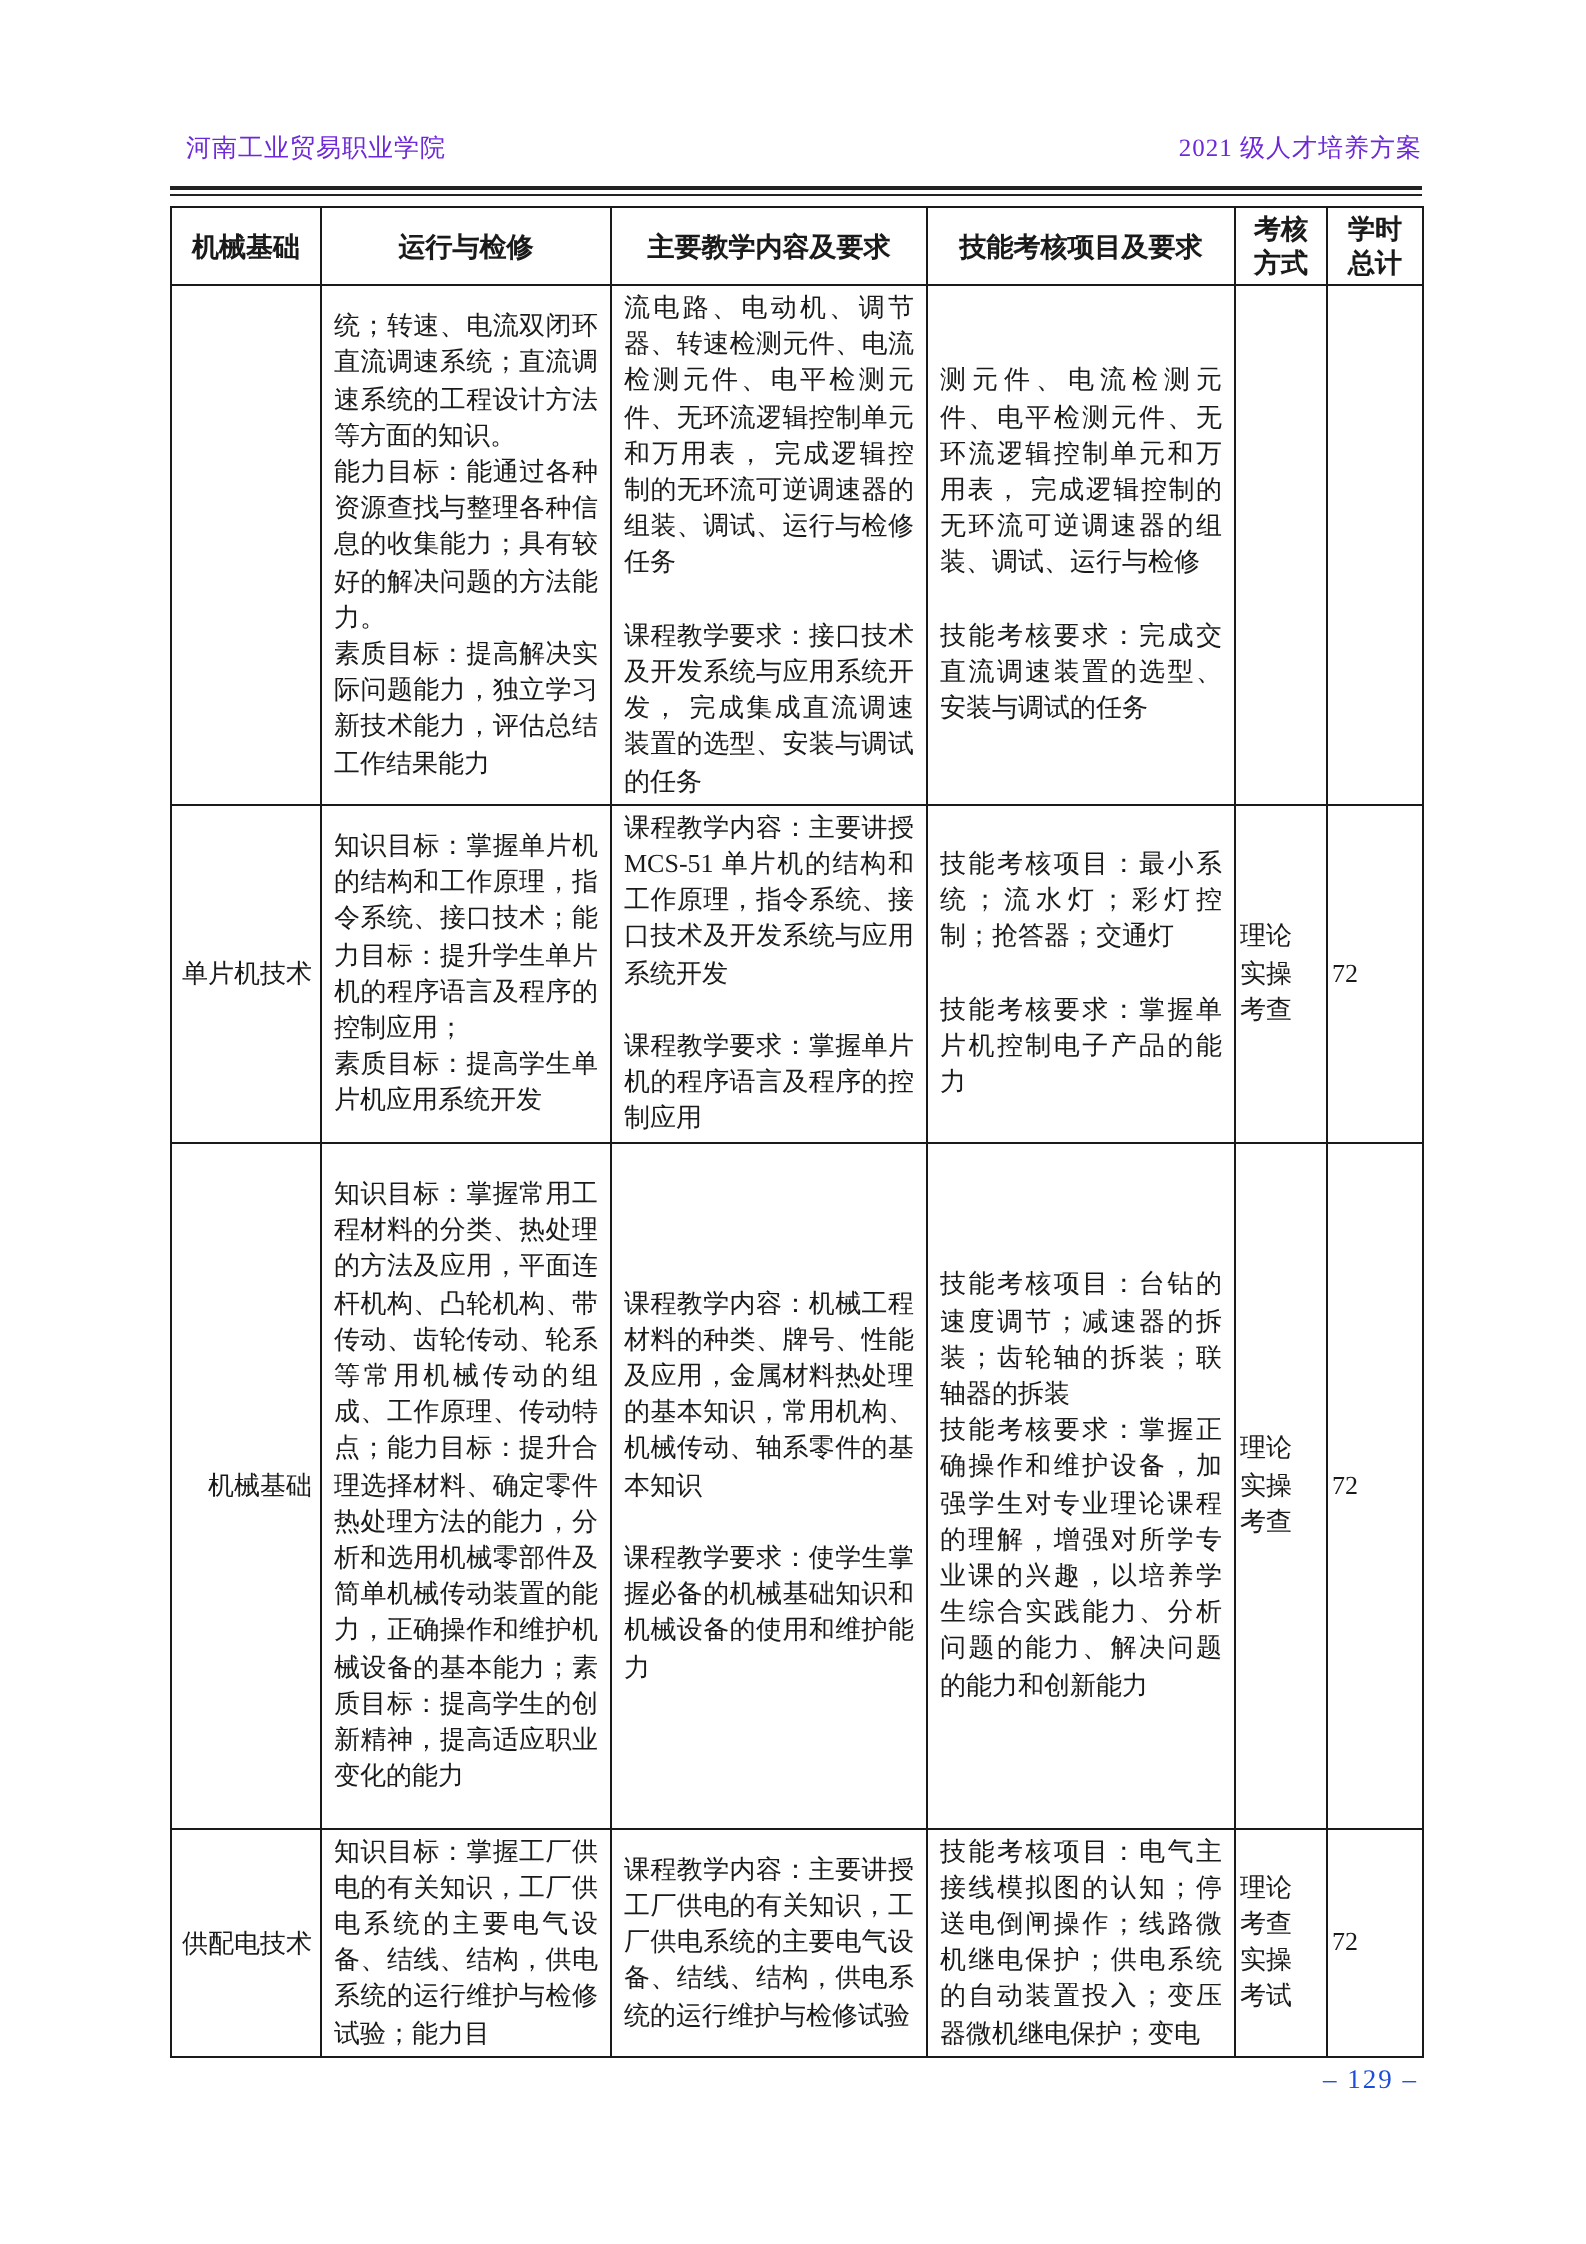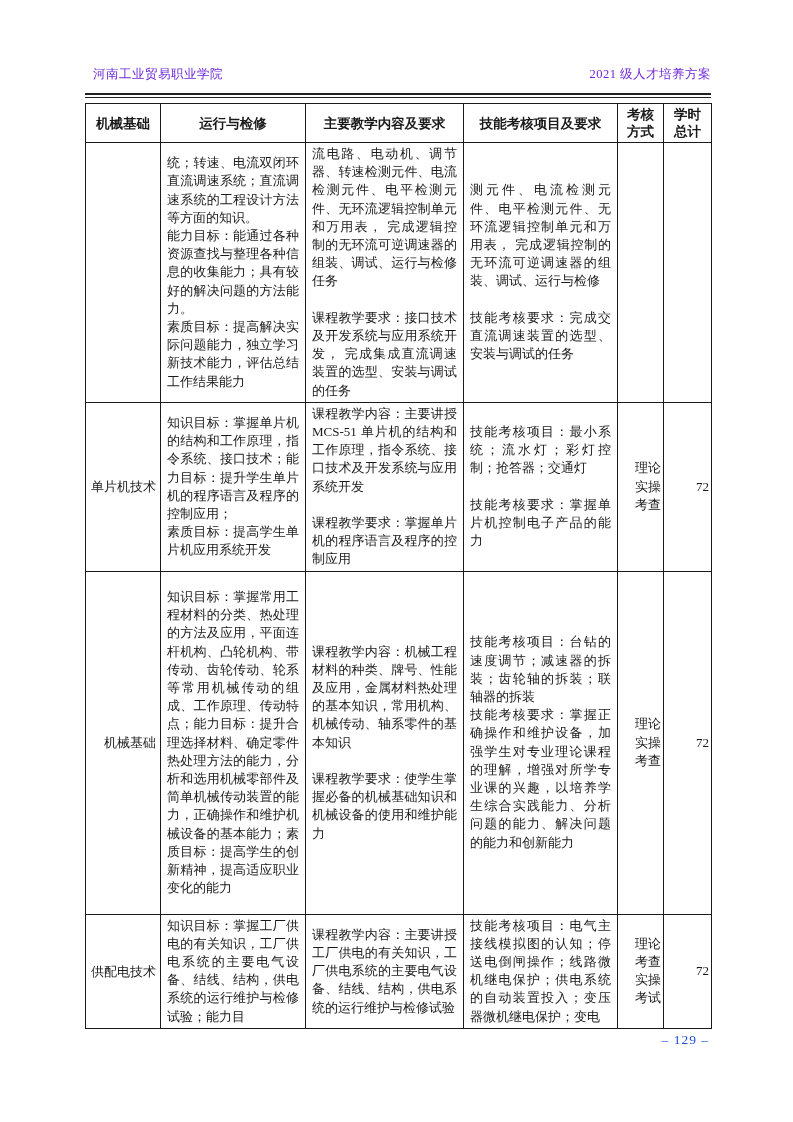--- a/index.html
+++ b/index.html
@@ -66,21 +66,21 @@
   .cell-text {
     text-align: justify;
     white-space: pre-line;
   }
   td.name-cell {
     text-align: right;
     padding: 2px 4px;
     line-height: 19px;
   }
   td.center-cell {
-    text-align: right;
+    text-align: left;
     white-space: pre-line;
     padding: 2px 2px;
   }
   .doc-footer {
     position: absolute;
     top: 1032px;
     left: 85px;
     width: 626px;
     text-align: right;
     font-size: 13.5px;

